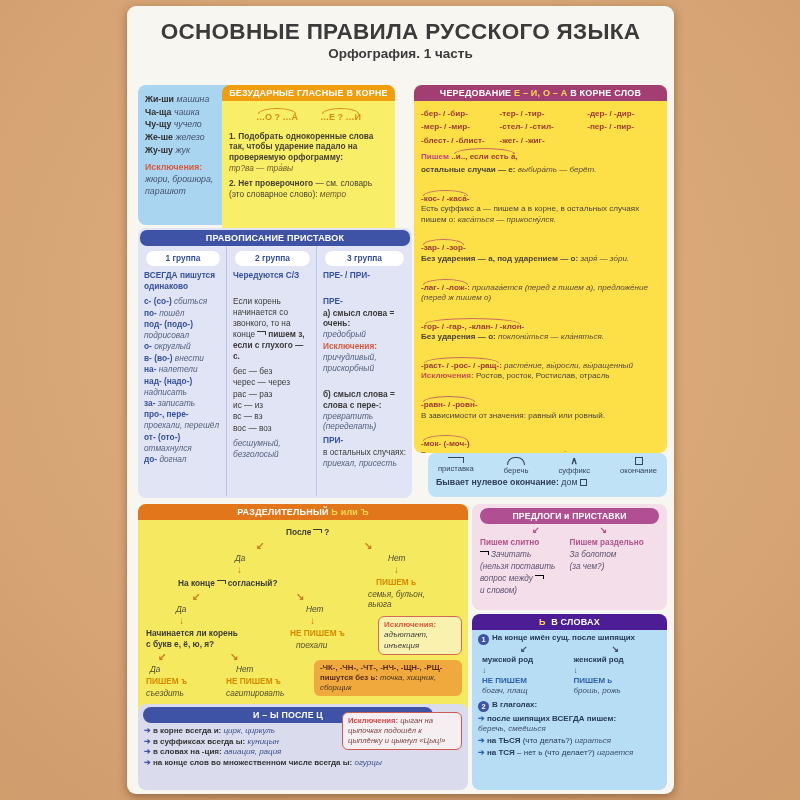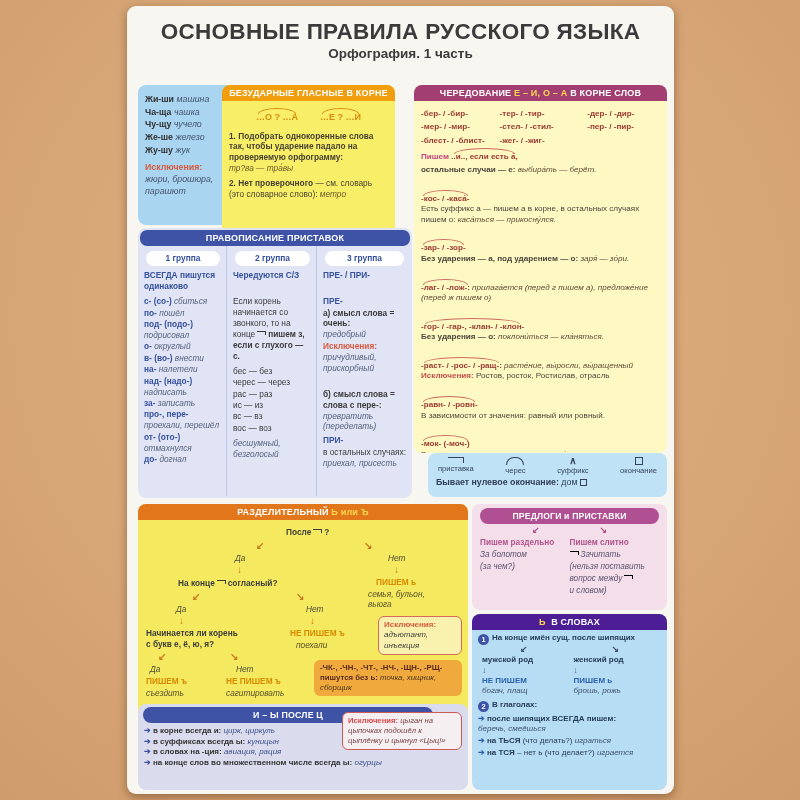--- a/index.html
+++ b/index.html
@@ -27,21 +27,21 @@
   .vowels .bd{padding:5px 7px;font-size:8.3px;line-height:1.3;color:#474132}
   .formulas{display:flex;gap:22px;justify-content:center;margin:6px 0 7px}
   .formula{color:#d88a10;font-weight:bold;font-size:9px;position:relative}
   .arc{position:relative;display:inline-block}
   .arc::before{content:"";position:absolute;left:4%;right:4%;top:-4px;height:5px;border:1.3px solid #cc6b5e;border-bottom:none;border-radius:100% 100% 0 0 / 200% 200% 0 0}
   .formula.arc::before{border-color:#d88a10}
   .vowels p{margin-bottom:4px}
   .vowels .ex{font-style:italic;color:#6a5a2a}
 
   
-  .altern{left:287px;top:79px;width:253px;height:368px;background:#fef9c3}
+  .altern{left:287px;top:79px;width:253px;height:368px;background:#fde047}
   .altern .hdr{background:#a23e72}
   .altern .bd{padding:5px 7px 3px;font-size:8.1px;line-height:1.28;color:#4c443c}
   .agrid{display:grid;grid-template-columns:1fr 1.12fr .95fr;gap:3px 2px;margin-bottom:6px;padding-top:3px}
   .root{color:#9b3a33;font-weight:bold}
   .aline{margin-bottom:2.5px}
   .aline .rt{margin-top:16px;display:inline-block}
   .pishem{color:#c2447e;font-weight:bold}
   .altern i{color:#5d4a38}
   .excl-red{color:#c4504a;font-weight:bold}
 
@@ -176,21 +176,21 @@
   </div>
 
   <div class="box morph">
     <div class="micons">
       <span class="mitem">
           <span class="ic-pfx"></span>
           <span>приставка</span>
         </span>
       <span class="mitem">
           <span class="ic-root"></span>
-          <span>черес</span>
+          <span>беречь</span>
         </span>
       <span class="mitem">
           <span class="ic-suf">∧</span>
           <span>суффикс</span>
         </span>
       <span class="mitem">
           <span class="ic-end"></span>
           <span>окончание</span>
         </span>
     </div>
@@ -278,28 +278,28 @@
   </div>
 
   <div class="box prepo">
     <div class="hdr">ПРЕДЛОГИ и ПРИСТАВКИ</div>
     <div class="arrow-row">
         <span>↙</span>
         <span>↘</span>
       </div>
     <div class="cols">
       <div class="c">
+        <div class="ttl">Пишем слитно</div>
+        <div><span class="pfx" style="margin-left:0"></span><i>Зачитать</i></div>
+        <div><i>(нельзя поставить</i><br><i>вопрос между</i><span class="pfx"></span><br><i>и словом)</i></div>
+      </div>
+      <div class="c">
         <div class="ttl">Пишем раздельно</div>
         <div><i>За болотом</i></div>
         <div><i>(за чем?)</i></div>
-      </div>
-      <div class="c">
-        <div class="ttl">Пишем слитно</div>
-        <div><span class="pfx" style="margin-left:0"></span><i>Зачитать</i></div>
-        <div><i>(нельзя поставить</i><br><i>вопрос между</i><span class="pfx"></span><br><i>и словом)</i></div>
       </div>
     </div>
   </div>
 
   <div class="box soft">
     <div class="hdr"><span class="accentY">Ь</span>&nbsp; <span>В СЛОВАХ</span></div>
     <div class="bd">
       <div><span class="numc">1</span><b>На конце имён сущ. после шипящих</b></div>
       <div class="split">
           <span style="color:#3b5170">↙</span>

